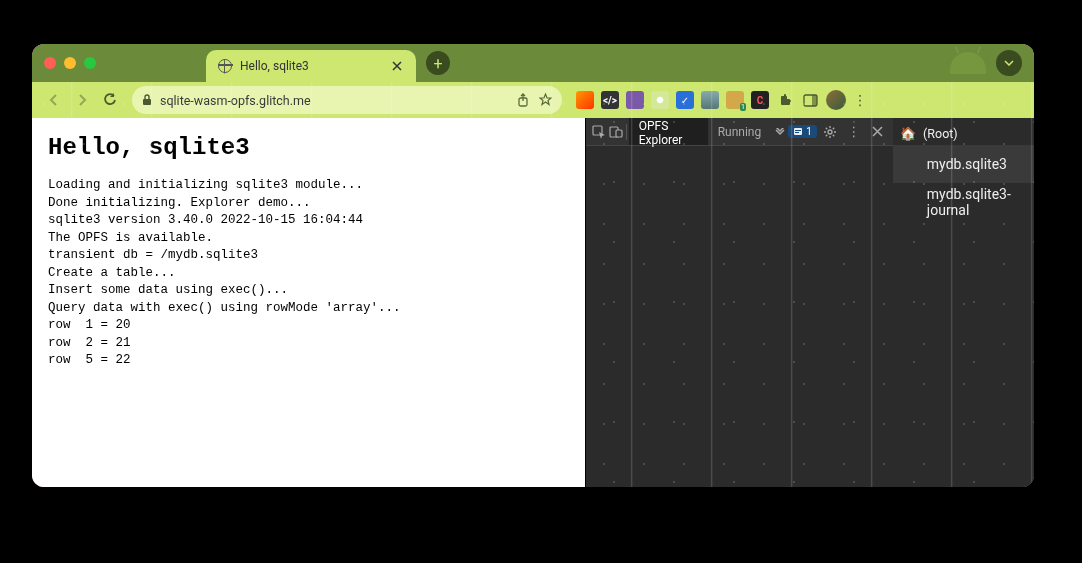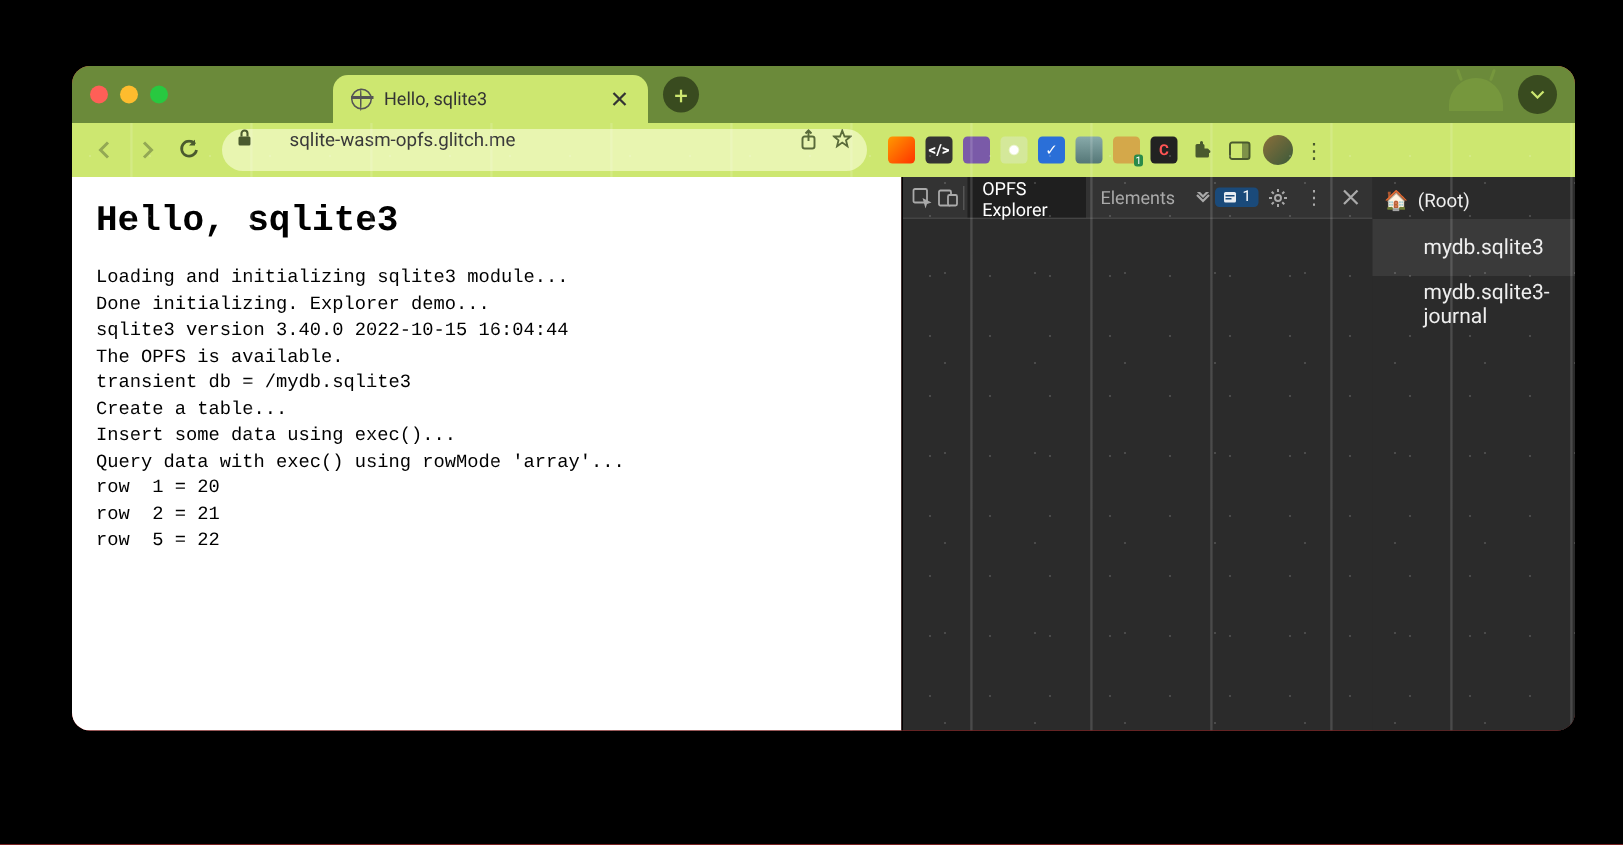--- a/index.html
+++ b/index.html
@@ -6,26 +6,26 @@
     body {
       background: #000;
       font-family: -apple-system, BlinkMacSystemFont, "Segoe UI", Roboto, sans-serif;
       width: 1082px;
       height: 563px;
       overflow: hidden;
     }
     .window {
       position: absolute;
       top: 44px;
-      left: 48px;
+      left: 32px;
       width: 1002px;
       height: 443px;
       border-radius: 12px;
       overflow: hidden;
-      background: #ef4444;
+      background: #f9a8d4;
       box-shadow: 0 20px 60px rgba(0,0,0,0.6);
     }
     
     .tabstrip {
       height: 38px;
       background: #6b8a3a;
       display: flex;
       align-items: center;
       padding: 0 12px;
       position: relative;
@@ -122,23 +122,23 @@
       color: #5a6b3a; font-size: 15px;
     }
     .nav-icon.disabled { opacity: 0.5; }
     .omnibox {
       flex: 1;
       max-width: 430px;
       height: 28px;
       background: #e8f5b0;
       border-radius: 14px;
       display: flex;
-      align-items: flex-start;
+      align-items: center;
       padding: 0 10px;
-      gap: 25px;
+      gap: 8px;
       margin: 12px 6px;
     }
     .lock-icon { color: #4a5a2e; font-size: 11px; }
     .url-text { flex: 1; color: #3a3a3a; font-size: 12.5px; }
     .omni-right { display: flex; gap: 10px; color: #5a6b3a; font-size: 13px; }
     .ext-icons { display: flex; gap: 7px; align-items: center; margin-left: 4px; }
     .ext {
       width: 18px; height: 18px; border-radius: 3px; display: flex; align-items: center; justify-content: center; font-size: 10px;
     }
     .avatar { width: 20px; height: 20px; border-radius: 50%; background: linear-gradient(135deg,#8b6f3a,#3a5a3a); }
@@ -362,21 +362,21 @@
             </svg>
         </div>
         <div class="dt-tool-icon">
           <svg width="14" height="12" viewBox="0 0 14 12">
               <rect x="1" y="1" width="8" height="10" rx="1" stroke="#aaa" stroke-width="1.2" fill="none"></rect>
               <rect x="7" y="4" width="6" height="7" rx="1" stroke="#aaa" stroke-width="1.2" fill="#333"></rect>
             </svg>
         </div>
         <div style="width:1px;height:16px;background:#555;margin:0 2px"></div>
         <div class="dt-tab active">OPFS Explorer</div>
-        <div class="dt-tab">Elements</div>
+        <div class="dt-tab">Running</div>
         <div class="dt-tool-icon">
           <svg width="12" height="8" viewBox="0 0 12 8">
               <path d="M2 2 L6 6 L10 2" stroke="#aaa" stroke-width="1.5" fill="none"></path>
               <path d="M2 2 L6 6 L10 2" stroke="#aaa" stroke-width="1.5" fill="none" transform="translate(0,-3)"></path>
             </svg>
         </div>
         <div class="dt-right">
           <div class="dt-badge">
             <svg width="10" height="10" viewBox="0 0 10 10">
                 <rect x="1" y="1" width="8" height="7" rx="1" fill="#fff" opacity="0.9"></rect>

